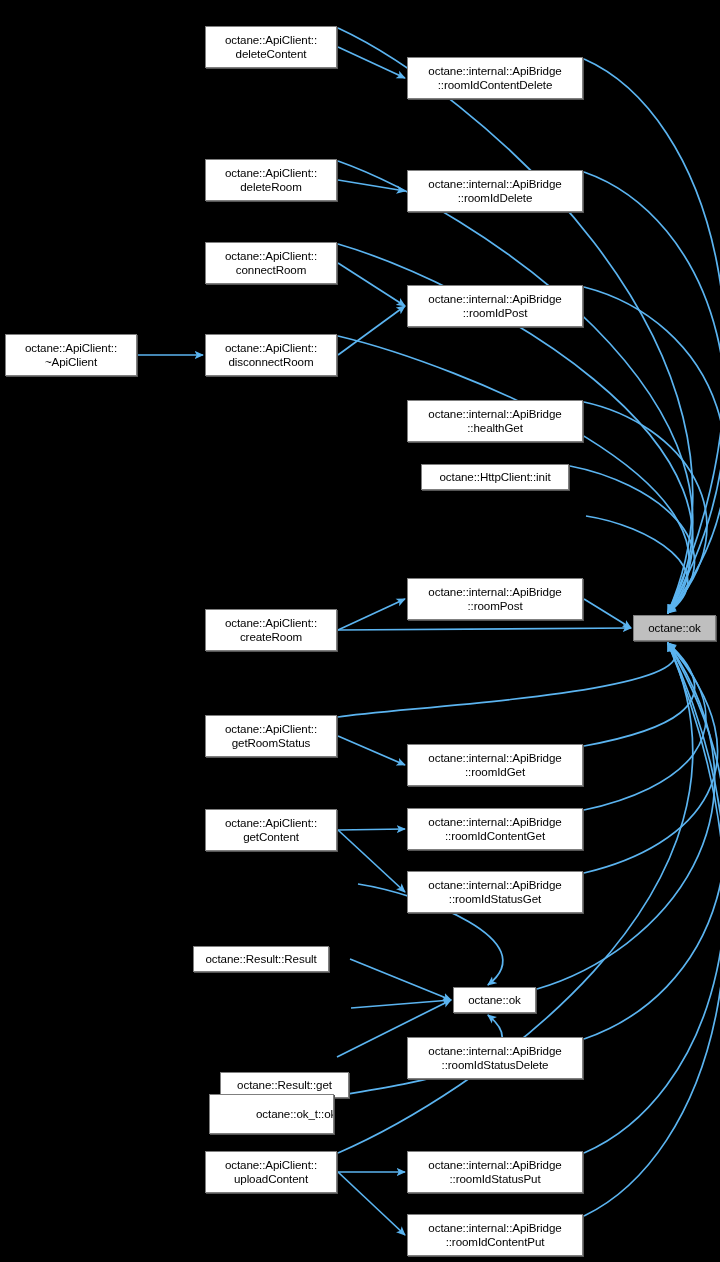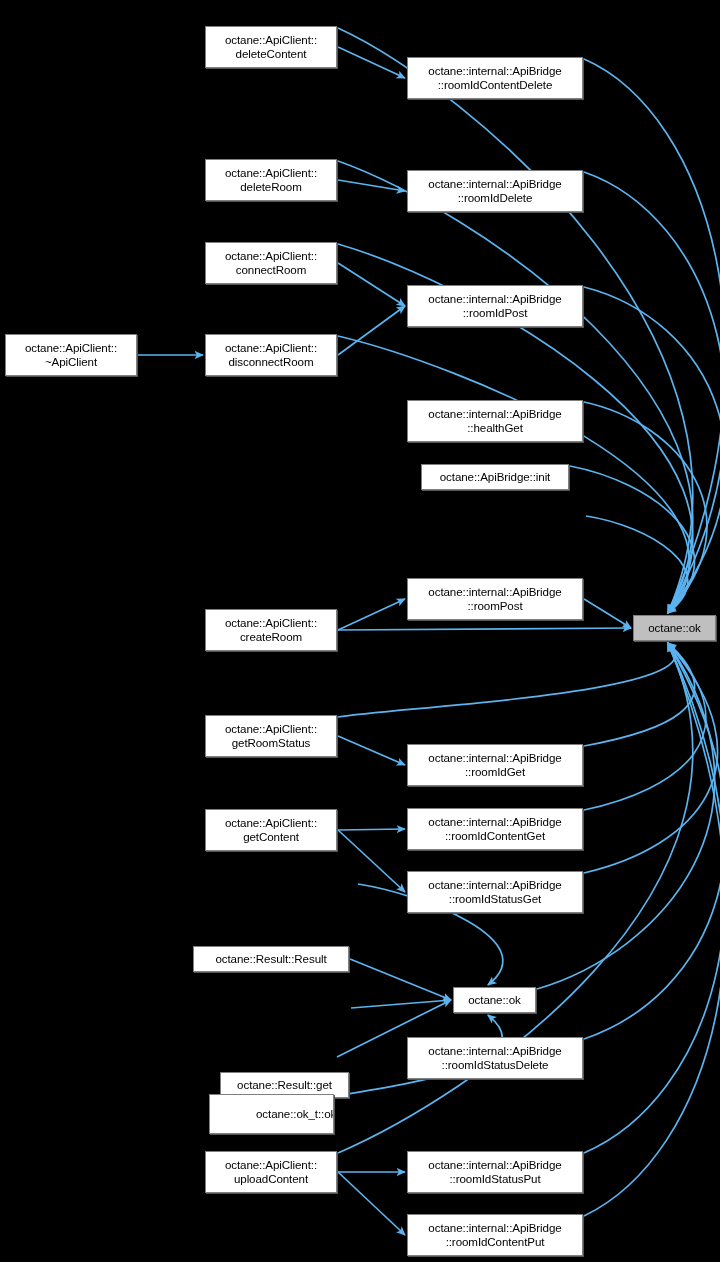--- a/index.html
+++ b/index.html
@@ -119,37 +119,37 @@
       <div class="node" style="left: 205px; top: 242px; width: 132px; height: 42px;"><span class="node-label">octane::ApiClient::
 connectRoom</span></div>
       <div class="node" style="left: 407px; top: 285px; width: 176px; height: 42px;"><span class="node-label">octane::internal::ApiBridge
 ::roomIdPost</span></div>
       <div class="node" style="left: 5px; top: 334px; width: 132px; height: 42px;"><span class="node-label">octane::ApiClient::
 ~ApiClient</span></div>
       <div class="node" style="left: 205px; top: 334px; width: 132px; height: 42px;"><span class="node-label">octane::ApiClient::
 disconnectRoom</span></div>
       <div class="node" style="left: 407px; top: 400px; width: 176px; height: 42px;"><span class="node-label">octane::internal::ApiBridge
 ::healthGet</span></div>
-      <div class="node" style="left: 421px; top: 464px; width: 148px; height: 26px;"><span class="node-label">octane::ApiBridge::init</span></div>
+      <div class="node" style="left: 421px; top: 464px; width: 148px; height: 26px;"><span class="node-label">octane::HttpClient::init</span></div>
       <div class="node" style="left: 407px; top: 578px; width: 176px; height: 42px;"><span class="node-label">octane::internal::ApiBridge
 ::roomPost</span></div>
       <div class="node" style="left: 205px; top: 609px; width: 132px; height: 42px;"><span class="node-label">octane::ApiClient::
 createRoom</span></div>
       <div class="node highlight" style="left: 633px; top: 615px; width: 83px; height: 26px;"><span class="node-label">octane::ok</span></div>
       <div class="node" style="left: 205px; top: 715px; width: 132px; height: 42px;"><span class="node-label">octane::ApiClient::
 getRoomStatus</span></div>
       <div class="node" style="left: 407px; top: 744px; width: 176px; height: 42px;"><span class="node-label">octane::internal::ApiBridge
 ::roomIdGet</span></div>
       <div class="node" style="left: 205px; top: 809px; width: 132px; height: 42px;"><span class="node-label">octane::ApiClient::
 getContent</span></div>
       <div class="node" style="left: 407px; top: 808px; width: 176px; height: 42px;"><span class="node-label">octane::internal::ApiBridge
 ::roomIdContentGet</span></div>
       <div class="node" style="left: 407px; top: 871px; width: 176px; height: 42px;"><span class="node-label">octane::internal::ApiBridge
 ::roomIdStatusGet</span></div>
-      <div class="node" style="left: 193px; top: 946px; width: 156px; height: 26px;"><span class="node-label">octane::Result::Result</span></div>
+      <div class="node" style="left: 193px; top: 946px; width: 136px; height: 26px;"><span class="node-label">octane::Result::Result</span></div>
       <div class="node" style="left: 453px; top: 987px; width: 83px; height: 26px;"><span class="node-label">octane::ok</span></div>
       <div class="node" style="left: 407px; top: 1037px; width: 176px; height: 42px;"><span class="node-label">octane::internal::ApiBridge
 ::roomIdStatusDelete</span></div>
       <div class="node" style="left: 220px; top: 1044px; width: 129px; height: 26px; margin-top: 28px;"><span class="node-label">octane::Result::get</span></div>
       <div class="node" style="left: 209px; top: 1094px; width: 125px; height: 40px; padding-left: 48px;"><span class="node-label">octane::ok_t::ok_t</span></div>
       <div class="node" style="left: 205px; top: 1151px; width: 132px; height: 42px;"><span class="node-label">octane::ApiClient::
 uploadContent</span></div>
       <div class="node" style="left: 407px; top: 1151px; width: 176px; height: 42px;"><span class="node-label">octane::internal::ApiBridge
 ::roomIdStatusPut</span></div>
       <div class="node" style="left: 407px; top: 1214px; width: 176px; height: 42px;"><span class="node-label">octane::internal::ApiBridge

